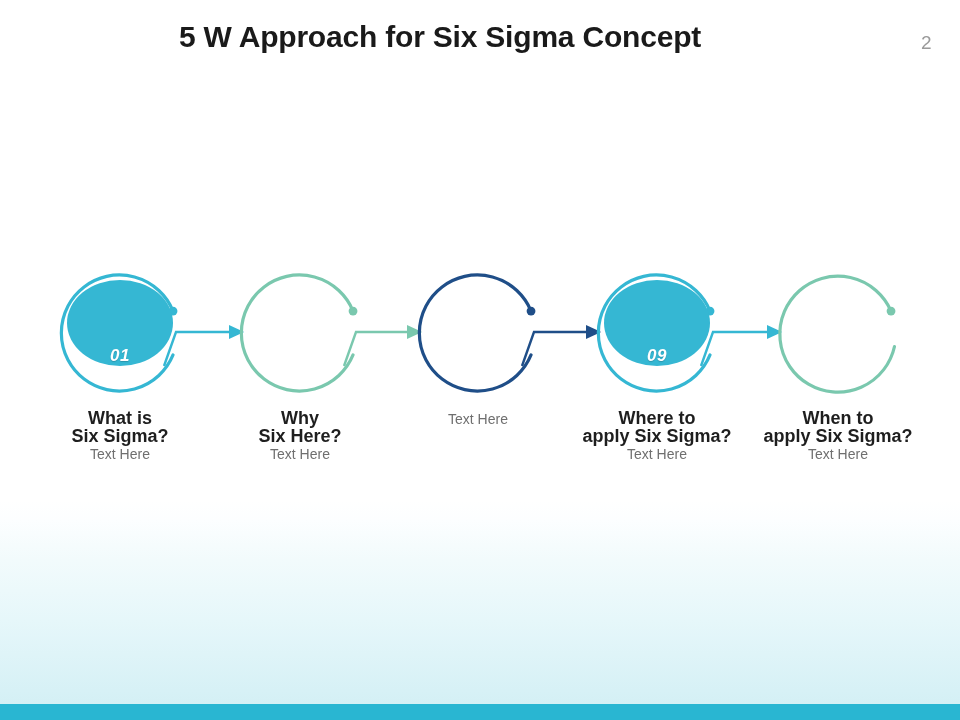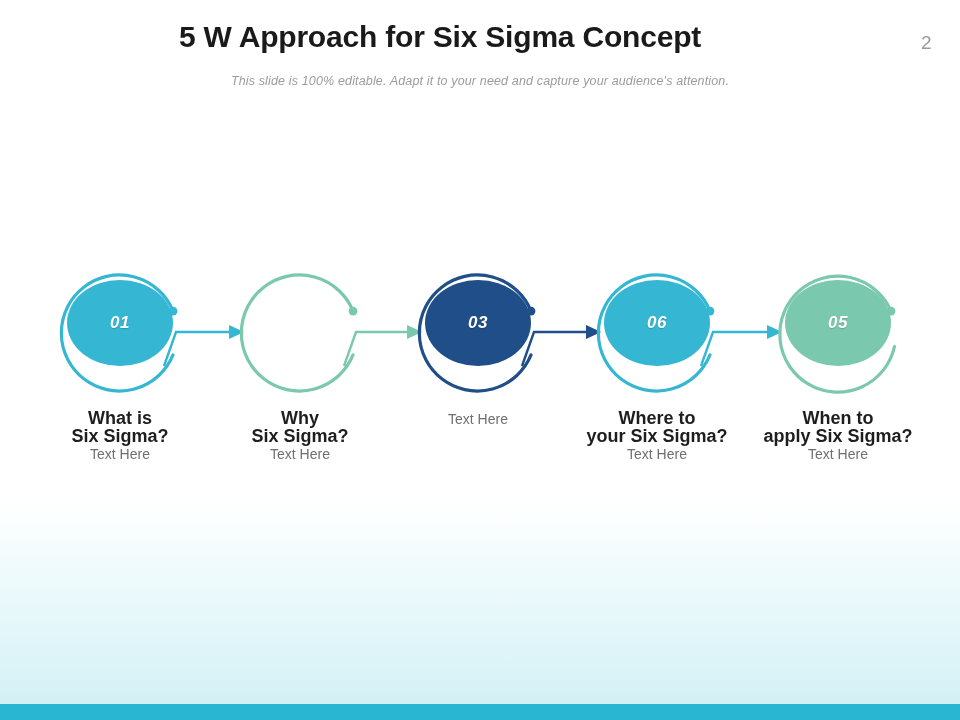--- a/index.html
+++ b/index.html
@@ -101,21 +101,21 @@
   }
 
   .disc {
     position: absolute;
     left: 22px;
     top: 22px;
     width: 106px;
     height: 86px;
     border-radius: 50%;
     display: flex;
-    align-items: center;
+    align-items: flex-end;
     justify-content: center;
   }
   .disc-num {
     color: #ffffff;
     font-size: 17px;
     font-weight: bold;
     font-style: italic;
     letter-spacing: 0.5px;
     text-shadow: 0 1px 1px rgba(0,0,0,0.18);
   }
@@ -150,21 +150,20 @@
     overflow: visible;
     pointer-events: none;
   }
 </style>
 </head>
 <body>
 
 <div class="slide">
 
   <div class="title">5 W Approach for Six Sigma Concept</div>
-  <div class="subtitle">This slide is 100% editable. Adapt it to your need and capture your audience's attention.</div>
   <div class="page-number">2</div>
 
   <div class="connectors">
     <svg width="960" height="160" viewBox="0 0 960 160">
       <g id="arrow-group">
           <marker id="ah0" markerWidth="7" markerHeight="7" refX="5.6" refY="3" orient="auto">
             <path d="M0,0 L6.5,3 L0,6 z" fill="#35b7d3"></path>
           </marker>
           <path d="M 164 108 L 176 74 L 242 74" fill="none" stroke="#35b7d3" stroke-width="2.4" marker-end="url(#ah0)"></path>
           <marker id="ah1" markerWidth="7" markerHeight="7" refX="5.6" refY="3" orient="auto">
@@ -203,66 +202,60 @@
 
     <div class="node" style="left:300px">
       <div class="ring-wrap">
         <svg class="ring-svg" viewBox="0 0 150 150">
           <path class="ring-arc" fill="none" stroke-width="3.2" stroke-linecap="round" d="M 128.03 53.03 A 58 58 0 1 0 128.03 96.97" stroke="#7ac8ae"></path>
           <circle class="ring-dot" cx="128.03" cy="53.03" r="4.4" fill="#7ac8ae"></circle>
         </svg>
       </div>
       <div class="labels">
         <div class="label-head">Why
-Six Sigma?</div>
+Six Here?</div>
         <div class="label-sub">Text Here</div>
       </div>
     </div>
 
     <div class="node" style="left:478px">
       <div class="ring-wrap">
         <svg class="ring-svg" viewBox="0 0 150 150">
           <path class="ring-arc" fill="none" stroke-width="3.2" stroke-linecap="round" d="M 128.03 53.03 A 58 58 0 1 0 128.03 96.97" stroke="#1f4e88"></path>
           <circle class="ring-dot" cx="128.03" cy="53.03" r="4.4" fill="#1f4e88"></circle>
         </svg>
-        <div class="disc" style="background: rgb(31, 78, 136);">
-          <span class="disc-num">03</span>
-        </div>
       </div>
       <div class="labels">
         <div class="label-sub">Text Here</div>
       </div>
     </div>
 
     <div class="node" style="left:657px">
       <div class="ring-wrap">
         <svg class="ring-svg" viewBox="0 0 150 150">
           <path class="ring-arc" fill="none" stroke-width="3.2" stroke-linecap="round" d="M 128.03 53.03 A 58 58 0 1 0 128.03 96.97" stroke="#35b7d3"></path>
           <circle class="ring-dot" cx="128.03" cy="53.03" r="4.4" fill="#35b7d3"></circle>
         </svg>
         <div class="disc" style="background: rgb(53, 183, 211);">
-          <span class="disc-num">06</span>
+          <span class="disc-num">09</span>
         </div>
       </div>
       <div class="labels">
         <div class="label-head">Where to
-your Six Sigma?</div>
+apply Six Sigma?</div>
         <div class="label-sub">Text Here</div>
       </div>
     </div>
 
     <div class="node" style="left:838px">
       <div class="ring-wrap">
         <svg class="ring-svg" viewBox="0 0 150 150">
           <path class="ring-arc" fill="none" stroke-width="3.2" stroke-linecap="round" d="M 128.03 53.03 A 58 58 0 1 0 131.5 88.5" stroke="#7ac8ae"></path>
           <circle class="ring-dot" cx="128.03" cy="53.03" r="4.4" fill="#7ac8ae"></circle>
         </svg>
-        <div class="disc" style="background: rgb(122, 200, 174);">
-          <span class="disc-num">05</span>
-        </div>
       </div>
       <div class="labels">
         <div class="label-head">When to
 apply Six Sigma?</div>
         <div class="label-sub">Text Here</div>
       </div>
     </div>
   </div>
 
   <div class="bottom-bar"></div>

